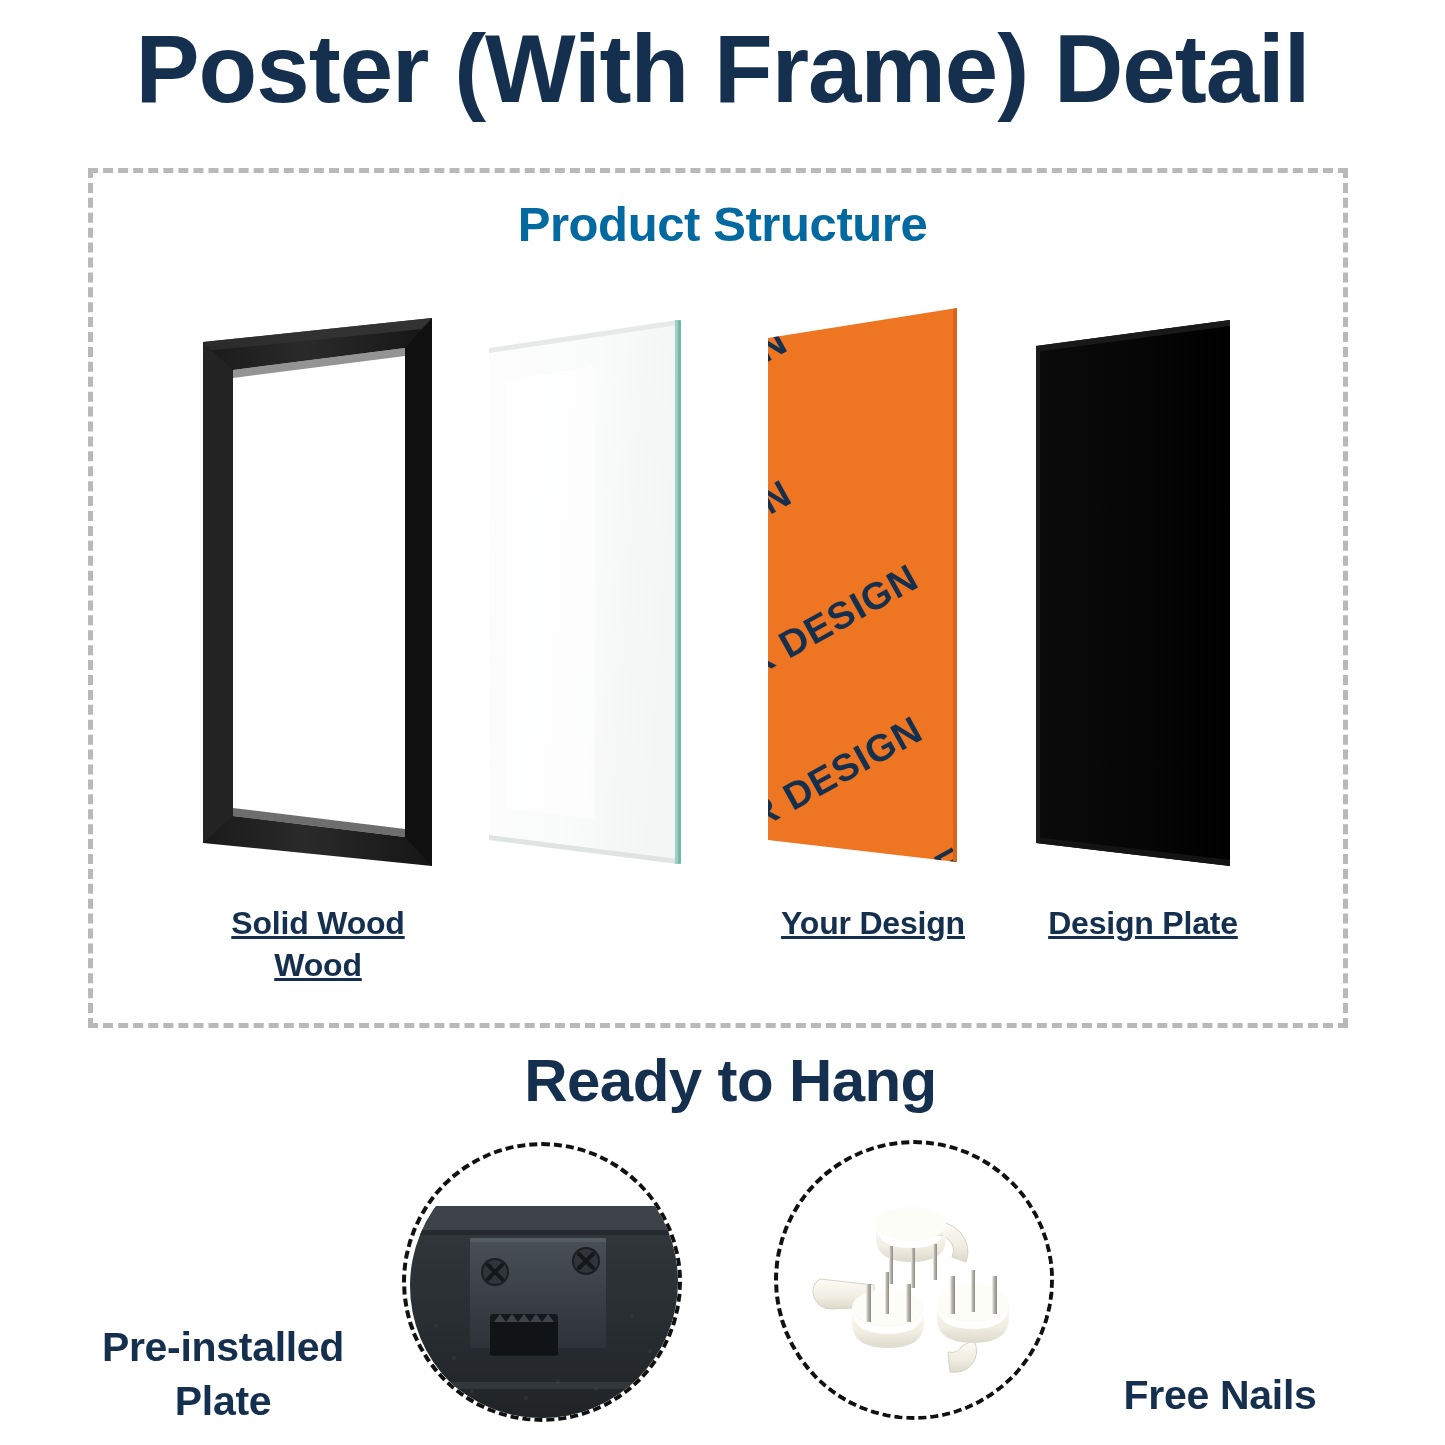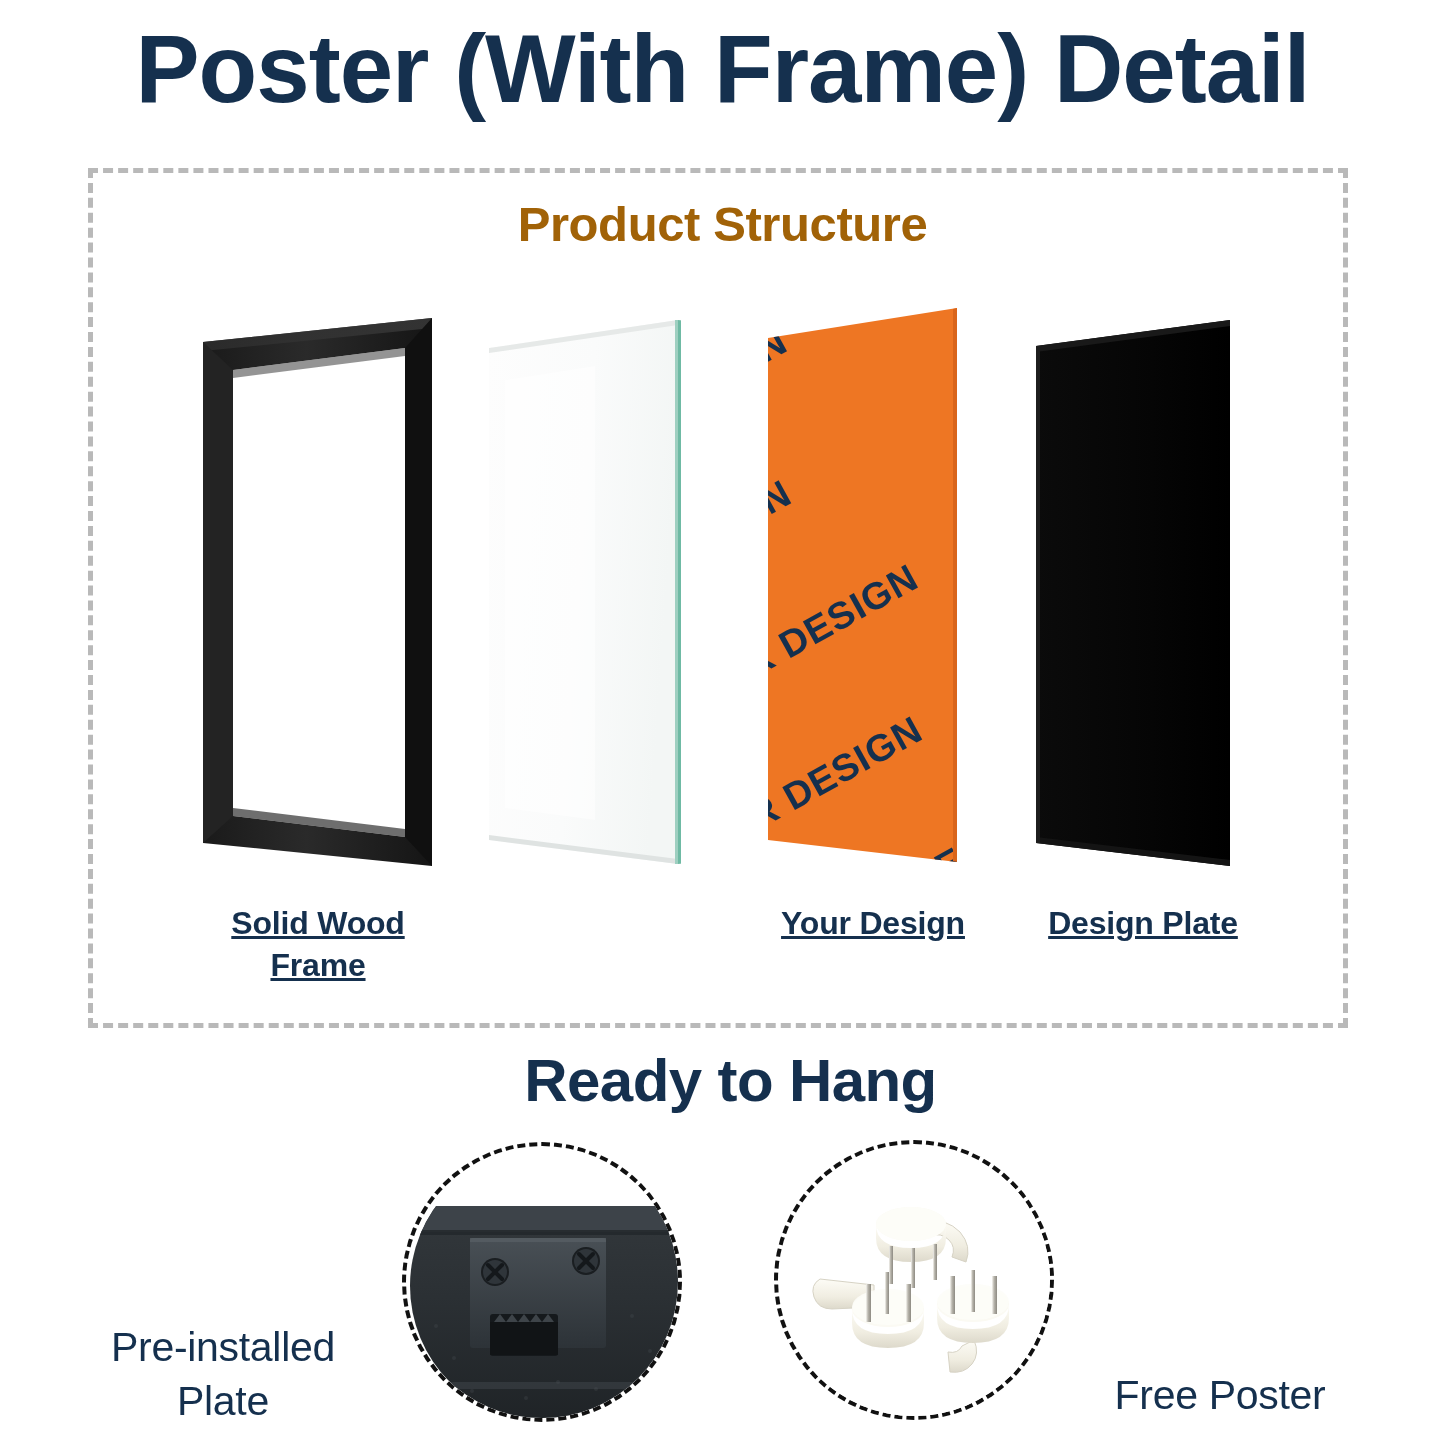--- a/index.html
+++ b/index.html
@@ -46,21 +46,21 @@
     height: 860px;
     border: 5px dashed #b9b9b9;
     box-sizing: border-box;
   }
   .structure-title {
     position: absolute;
     left: 0;
     top: 196px;
     width: 1445px;
     text-align: center;
-    color: #a16207;
+    color: #0369a1;
     font-weight: bold;
     font-size: 49px;
     letter-spacing: -0.4px;
   }
 
   
   .layers {
     position: absolute;
     left: 120px;
     top: 300px;
@@ -123,21 +123,21 @@
     box-sizing: border-box;
     overflow: hidden;
     background: #ffffff;
   }
   .circle-hanger { left: 402px; top: 1142px; }
   .circle-nails  { left: 774px; top: 1140px; }
 
   .feature-label {
     position: absolute;
     color: #15304E;
-    font-weight: normal;
+    font-weight: bold;
     font-size: 41px;
     line-height: 1.32;
     letter-spacing: -0.3px;
     text-align: center;
   }
   .label-hanger { left: 48px; top: 1320px; width: 350px; }
   .label-nails  { left: 1055px; top: 1368px; width: 330px; }
 
   svg { display: block; }
 </style>
@@ -178,21 +178,21 @@
           <polygon points="38,70 210,48 210,56 38,78" fill="#3d3d3d" opacity="0.55"></polygon>
           <polygon points="38,516 210,537 210,529 38,508" fill="#0d0d0d" opacity="0.6"></polygon>
 
           <polygon points="8,42 38,70 38,516 8,543" fill="#232323"></polygon>
 
           <polygon points="210,48 237,18 237,566 210,537" fill="#101010"></polygon>
         </svg>
       </div>
       <div class="layer-caption">
         <div>Solid Wood</div>
-        <div>Frame</div>
+        <div>Wood</div>
       </div>
     </div>
 
     <div class="layer layer-glass">
       <div class="layer-art">
         <svg viewBox="0 0 245 580" width="245" height="580">
           <defs>
             <linearGradient id="glassGrad" x1="0" y1="0" x2="1" y2="0.2">
               <stop offset="0%" stop-color="#fdfdfd"></stop>
               <stop offset="55%" stop-color="#fafbfb"></stop>
@@ -382,16 +382,16 @@
           <ellipse cx="195" cy="158" rx="36" ry="18" fill="#fdfdf8" opacity="0.9"></ellipse>
           <rect x="172" y="132" width="5" height="38" fill="url(#pinGrad)"></rect>
           <rect x="193" y="126" width="4" height="42" fill="url(#pinGrad)"></rect>
           <rect x="214" y="132" width="5" height="38" fill="url(#pinGrad)"></rect>
         </g>
       </g>
     </svg>
   </div>
 
   <div class="feature-label label-nails">
-    <div>Free Poster</div>
+    <div>Free Nails</div>
   </div>
 
 </div>
 
 </body></html>

